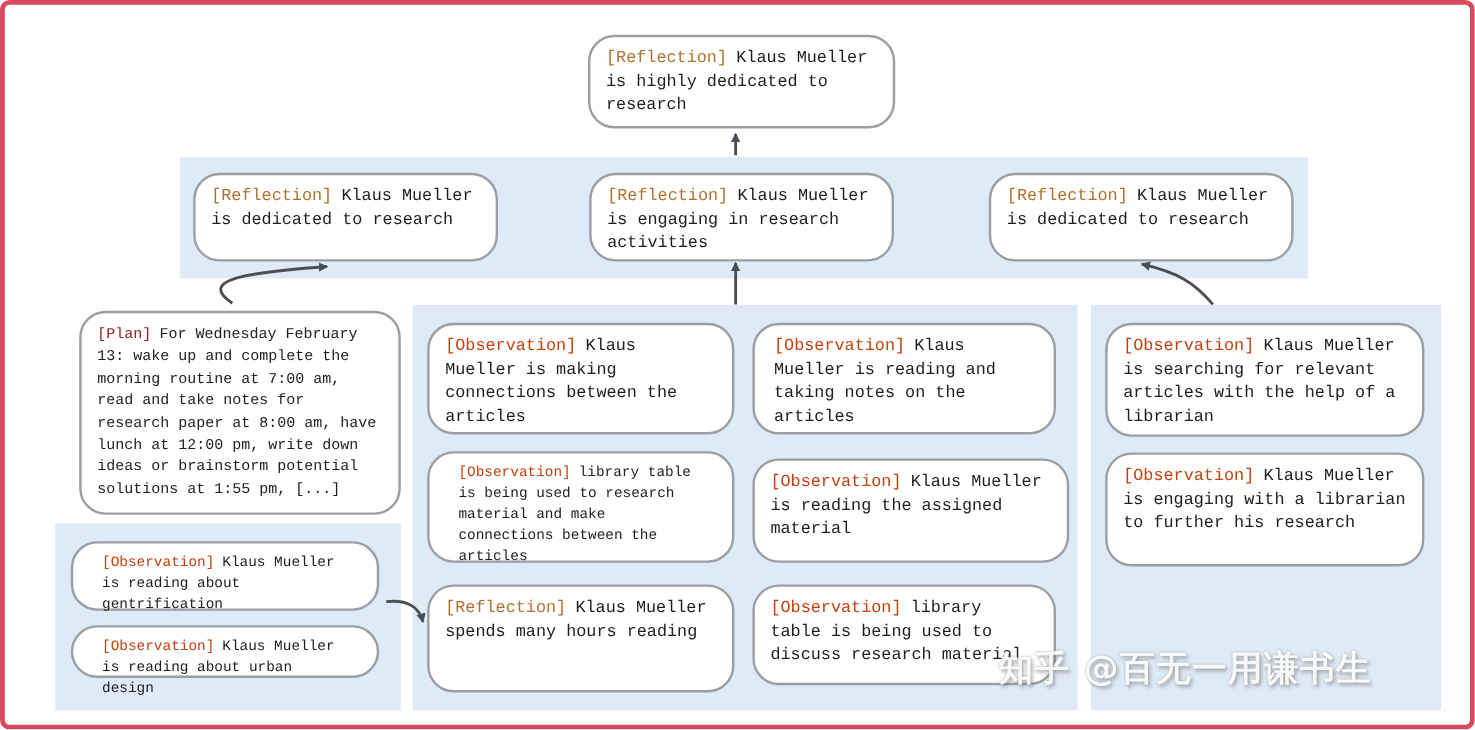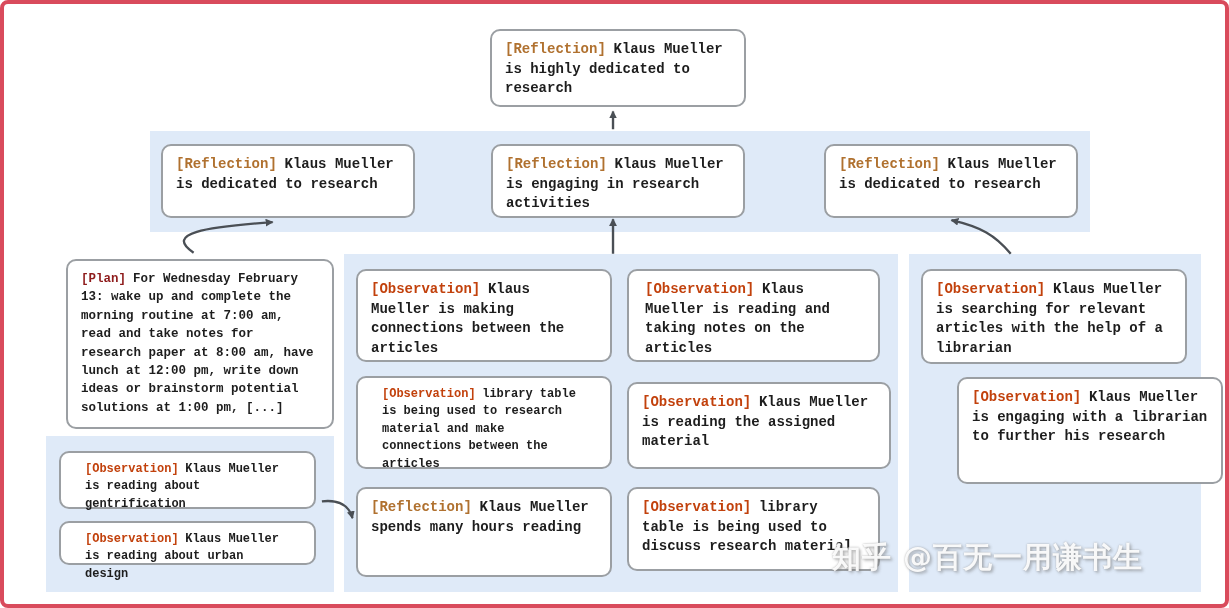--- a/index.html
+++ b/index.html
@@ -15,24 +15,24 @@
     font-family: "Liberation Mono", "DejaVu Sans Mono", monospace;
   }
   .band {
     position: absolute;
     background: #dfeaf8;
   }
   .node {
     position: absolute;
     background: #ffffff;
     border: 2.5px solid #9b9fa3;
-    border-radius: 10px;
+    border-radius: 22px;
     padding: 9px 13px;
     color: #1d1d1d;
-    font-weight: bold;
+    font-weight: normal;
     font-size: 14px;
     line-height: 1.4;
   }
   .node.small { font-size: 12px; line-height: 1.45; padding: 8px 24px; }
   .node.plan-size { font-size: 12.5px; line-height: 1.47; padding: 9px 13px; }
   .tag { margin-right: 0.55em; }
   .tag.reflection  { color: #b0712f; }
   .tag.observation { color: #c2410c; }
   .tag.plan        { color: #8e1b1b; }
   svg.arrows {
@@ -73,21 +73,21 @@
     <span class="tag reflection">[Reflection]</span><span>Klaus Mueller is dedicated to research</span>
   </div>
   <div class="node" style="left:487px; top:140px; width:254px; height:74px;">
     <span class="tag reflection">[Reflection]</span><span>Klaus Mueller is engaging in research activities</span>
   </div>
   <div class="node" style="left:820px; top:140px; width:254px; height:74px;">
     <span class="tag reflection">[Reflection]</span><span>Klaus Mueller is dedicated to research</span>
   </div>
 
   <div class="node plan-size" style="left:62px; top:255px; width:268px; height:170px;">
-    <span class="tag plan">[Plan]</span><span>For Wednesday February 13: wake up and complete the morning routine at 7:00 am, read and take notes for research paper at 8:00 am, have lunch at 12:00 pm, write down ideas or brainstorm potential solutions at 1:00 pm, [...]</span>
+    <span class="tag plan">[Plan]</span><span>For Wednesday February 13: wake up and complete the morning routine at 7:00 am, read and take notes for research paper at 8:00 am, have lunch at 12:00 pm, write down ideas or brainstorm potential solutions at 1:55 pm, [...]</span>
   </div>
 
   <div class="node small" style="left:55px; top:447px; width:257px; height:58px;">
     <span class="tag observation">[Observation]</span><span>Klaus Mueller is reading about gentrification</span>
   </div>
   <div class="node small" style="left:55px; top:517px; width:257px; height:44px;">
     <span class="tag observation">[Observation]</span><span>Klaus Mueller is reading about urban design</span>
   </div>
 
   <div class="node" style="left:352px; top:265px; width:256px; height:93px;">
@@ -105,21 +105,21 @@
   <div class="node" style="left:352px; top:483px; width:256px; height:90px;">
     <span class="tag reflection">[Reflection]</span><span>Klaus Mueller spends many hours reading</span>
   </div>
   <div class="node" style="left:623px; top:483px; width:253px; height:84px;">
     <span class="tag observation">[Observation]</span><span>library table is being used to discuss research material</span>
   </div>
 
   <div class="node" style="left:917px; top:265px; width:266px; height:95px;">
     <span class="tag observation">[Observation]</span><span>Klaus Mueller is searching for relevant articles with the help of a librarian</span>
   </div>
-  <div class="node" style="left:917px; top:373px; width:266px; height:107px;margin-left:36px;">
+  <div class="node" style="left:917px; top:373px; width:266px; height:95px;">
     <span class="tag observation">[Observation]</span><span>Klaus Mueller is engaging with a librarian to further his research</span>
   </div>
 
   <svg class="arrows" viewBox="0 0 1229 608">
     <defs>
       <marker id="ah" markerWidth="9" markerHeight="9" refX="7" refY="4" orient="auto" markerUnits="userSpaceOnUse">
         <path d="M0,0 L8,4 L0,8 z" fill="#4a4f55"></path>
       </marker>
     </defs>
     <path d="M 613 127 L 613 109" stroke="#4a4f55" stroke-width="2.4" fill="none" marker-end="url(#ah)"></path>

